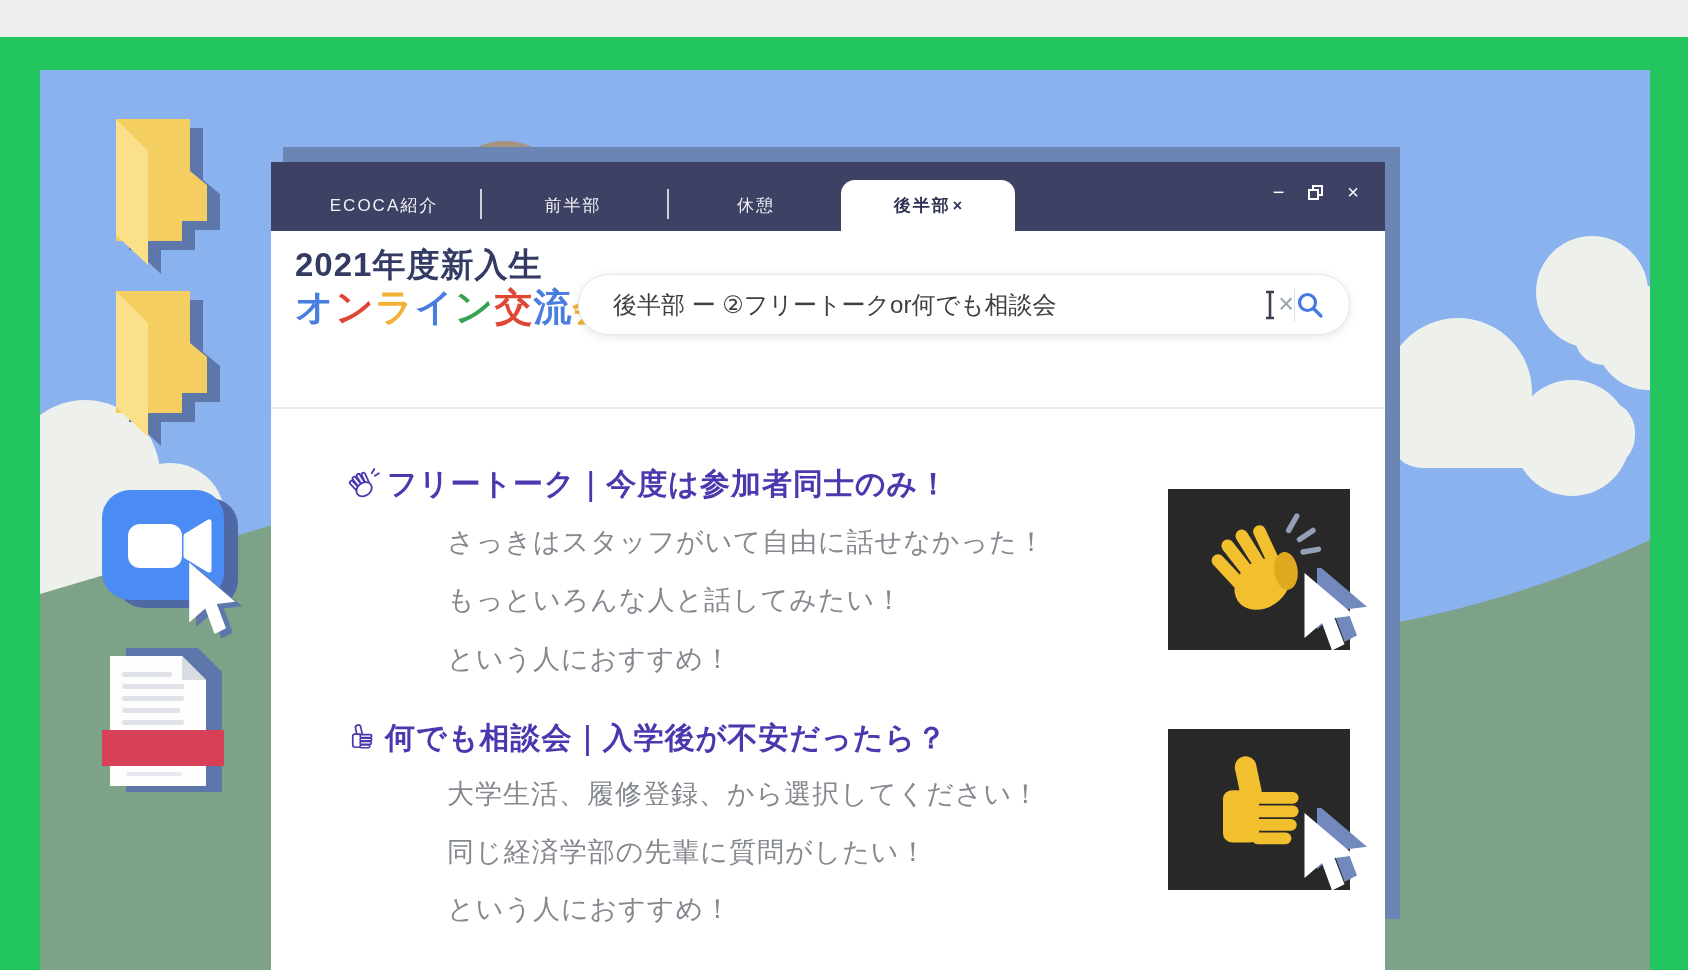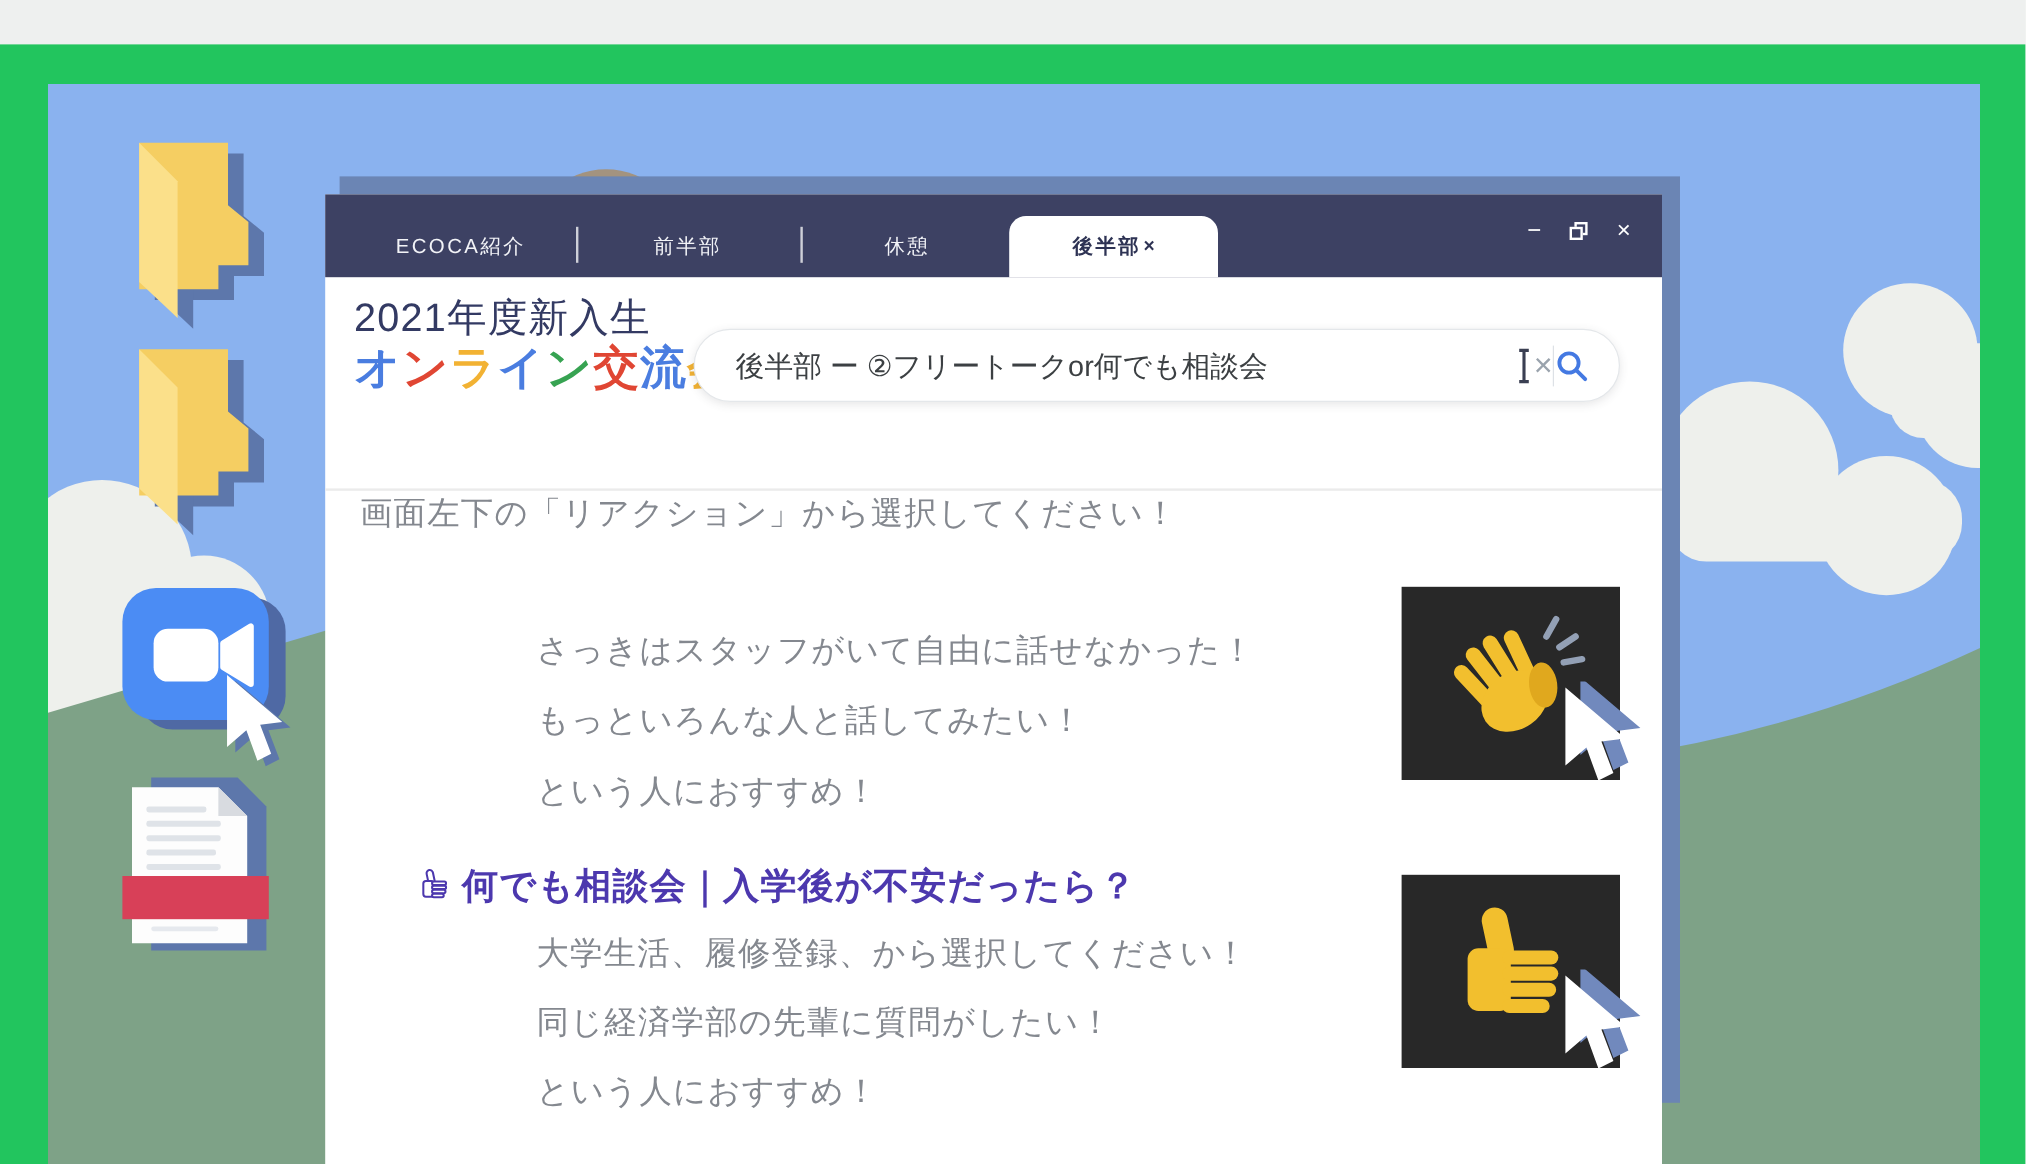--- a/index.html
+++ b/index.html
@@ -15,21 +15,21 @@
   .active-tab{position:absolute;left:570px;bottom:0;width:174px;height:51px;background:#ffffff;border-radius:14px 14px 0 0;display:flex;align-items:center;justify-content:center;gap:2px;cursor:pointer;}
   .active-tab .lbl{color:#2e3354;font-size:17px;font-weight:bold;letter-spacing:2px;}
   .active-tab .cls{color:#2e3354;font-size:16px;font-weight:bold;}
   .win-controls{position:absolute;right:26px;top:20px;display:flex;align-items:center;gap:24px;color:#fff;}
   .wc{font-size:20px;line-height:1;cursor:pointer;color:#fff;}
   .restore{position:relative;width:15px;height:15px;cursor:pointer;}
   .restore .b{position:absolute;left:0;bottom:0;width:11px;height:11px;border:2px solid #fff;background:#3d4163;}
   .restore .a{position:absolute;right:0;top:0;width:11px;height:11px;border:2px solid #fff;}
   
   .logo{position:absolute;left:24px;top:84px;line-height:1.18;white-space:nowrap;}
-  .logo .l1{font-size:33px;font-weight:normal;color:#333a63;letter-spacing:1px;}
+  .logo .l1{font-size:33px;font-weight:bold;color:#333a63;letter-spacing:1px;}
   .logo .l2{font-size:38px;font-weight:bold;letter-spacing:1px;}
   .search-pill{position:absolute;left:307px;top:112px;width:772px;height:61px;background:#fff;border:1px solid #e4e7ea;border-radius:31px;box-shadow:0 2px 8px rgba(60,64,67,.13);display:flex;align-items:center;padding:0 24px 0 34px;}
   .search-text{flex:1;font-size:24px;color:#3c4043;white-space:nowrap;overflow:hidden;}
   .pill-divider{width:1px;height:34px;background:#dde1e6;}
   .hdr-divider{position:absolute;left:0;top:245px;width:100%;height:2px;background:#ebebeb;}
   
   .intro{position:absolute;left:29px;top:248px;font-size:27px;color:#84888f;letter-spacing:1px;white-space:nowrap;}
   .sec-title{position:absolute;display:flex;align-items:center;gap:6px;font-size:30px;color:#4c38ae;font-weight:bold;letter-spacing:1px;white-space:nowrap;}
   .sec-line{position:absolute;left:176px;font-size:27px;color:#84888f;letter-spacing:1px;white-space:nowrap;}
   .tile{position:absolute;left:897px;width:182px;height:161px;background:#282828;cursor:pointer;}
@@ -151,22 +151,37 @@
       <span style="color:#9aa3ad;font-size:27px;line-height:1;">×</span>
       <span class="pill-divider"></span>
       <svg width="30" height="30" viewBox="0 0 30 30">
         <circle cx="12.5" cy="12.5" r="8" stroke="#4479e2" stroke-width="3.2" fill="none"></circle>
         <line x1="18.5" y1="18.5" x2="26" y2="26" stroke="#4479e2" stroke-width="3.2" stroke-linecap="round"></line>
       </svg>
     </div>
 
     <div class="hdr-divider"></div>
 
-    <div class="intro">画面左下の「リアクション」から選択してください！</div>
-
+
+    <div class="sec-title" style="left:74px;top:302px;">
+      <svg width="36" height="36" viewBox="0 0 140 140">
+        <g transform="rotate(-35 70 70)" fill="#ffffff" stroke="#4c38ae" stroke-width="7">
+          <rect x="34" y="30" width="14" height="46" rx="7" transform="rotate(-8 41 53)"></rect>
+          <rect x="51" y="23" width="14" height="53" rx="7" transform="rotate(-3 58 50)"></rect>
+          <rect x="68" y="23" width="14" height="53" rx="7" transform="rotate(3 75 50)"></rect>
+          <rect x="85" y="30" width="14" height="46" rx="7" transform="rotate(10 92 53)"></rect>
+          <ellipse cx="64" cy="86" rx="32" ry="25"></ellipse>
+        </g>
+        <g stroke="#4c38ae" stroke-width="7" stroke-linecap="round">
+          <line x1="104" y1="24" x2="114" y2="8"></line>
+            <line x1="116" y1="34" x2="132" y2="24"></line>
+        </g>
+      </svg>
+      <span>フリートーク｜今度は参加者同士のみ！</span>
+    </div>
     <div class="sec-line" style="top:362px;">さっきはスタッフがいて自由に話せなかった！</div>
     <div class="sec-line" style="top:420px;">もっといろんな人と話してみたい！</div>
     <div class="sec-line" style="top:479px;">という人におすすめ！</div>
 
     <div class="sec-title" style="left:74px;top:556px;">
       <svg width="34" height="34" viewBox="0 0 140 140">
         <g fill="#ffffff" stroke="#4c38ae" stroke-width="7">
           <rect x="46" y="12" width="22" height="50" rx="11" transform="rotate(-12 57 37)"></rect>
           <rect x="32" y="50" width="36" height="54" rx="9"></rect>
           <rect x="62" y="52" width="48" height="12" rx="6"></rect>

